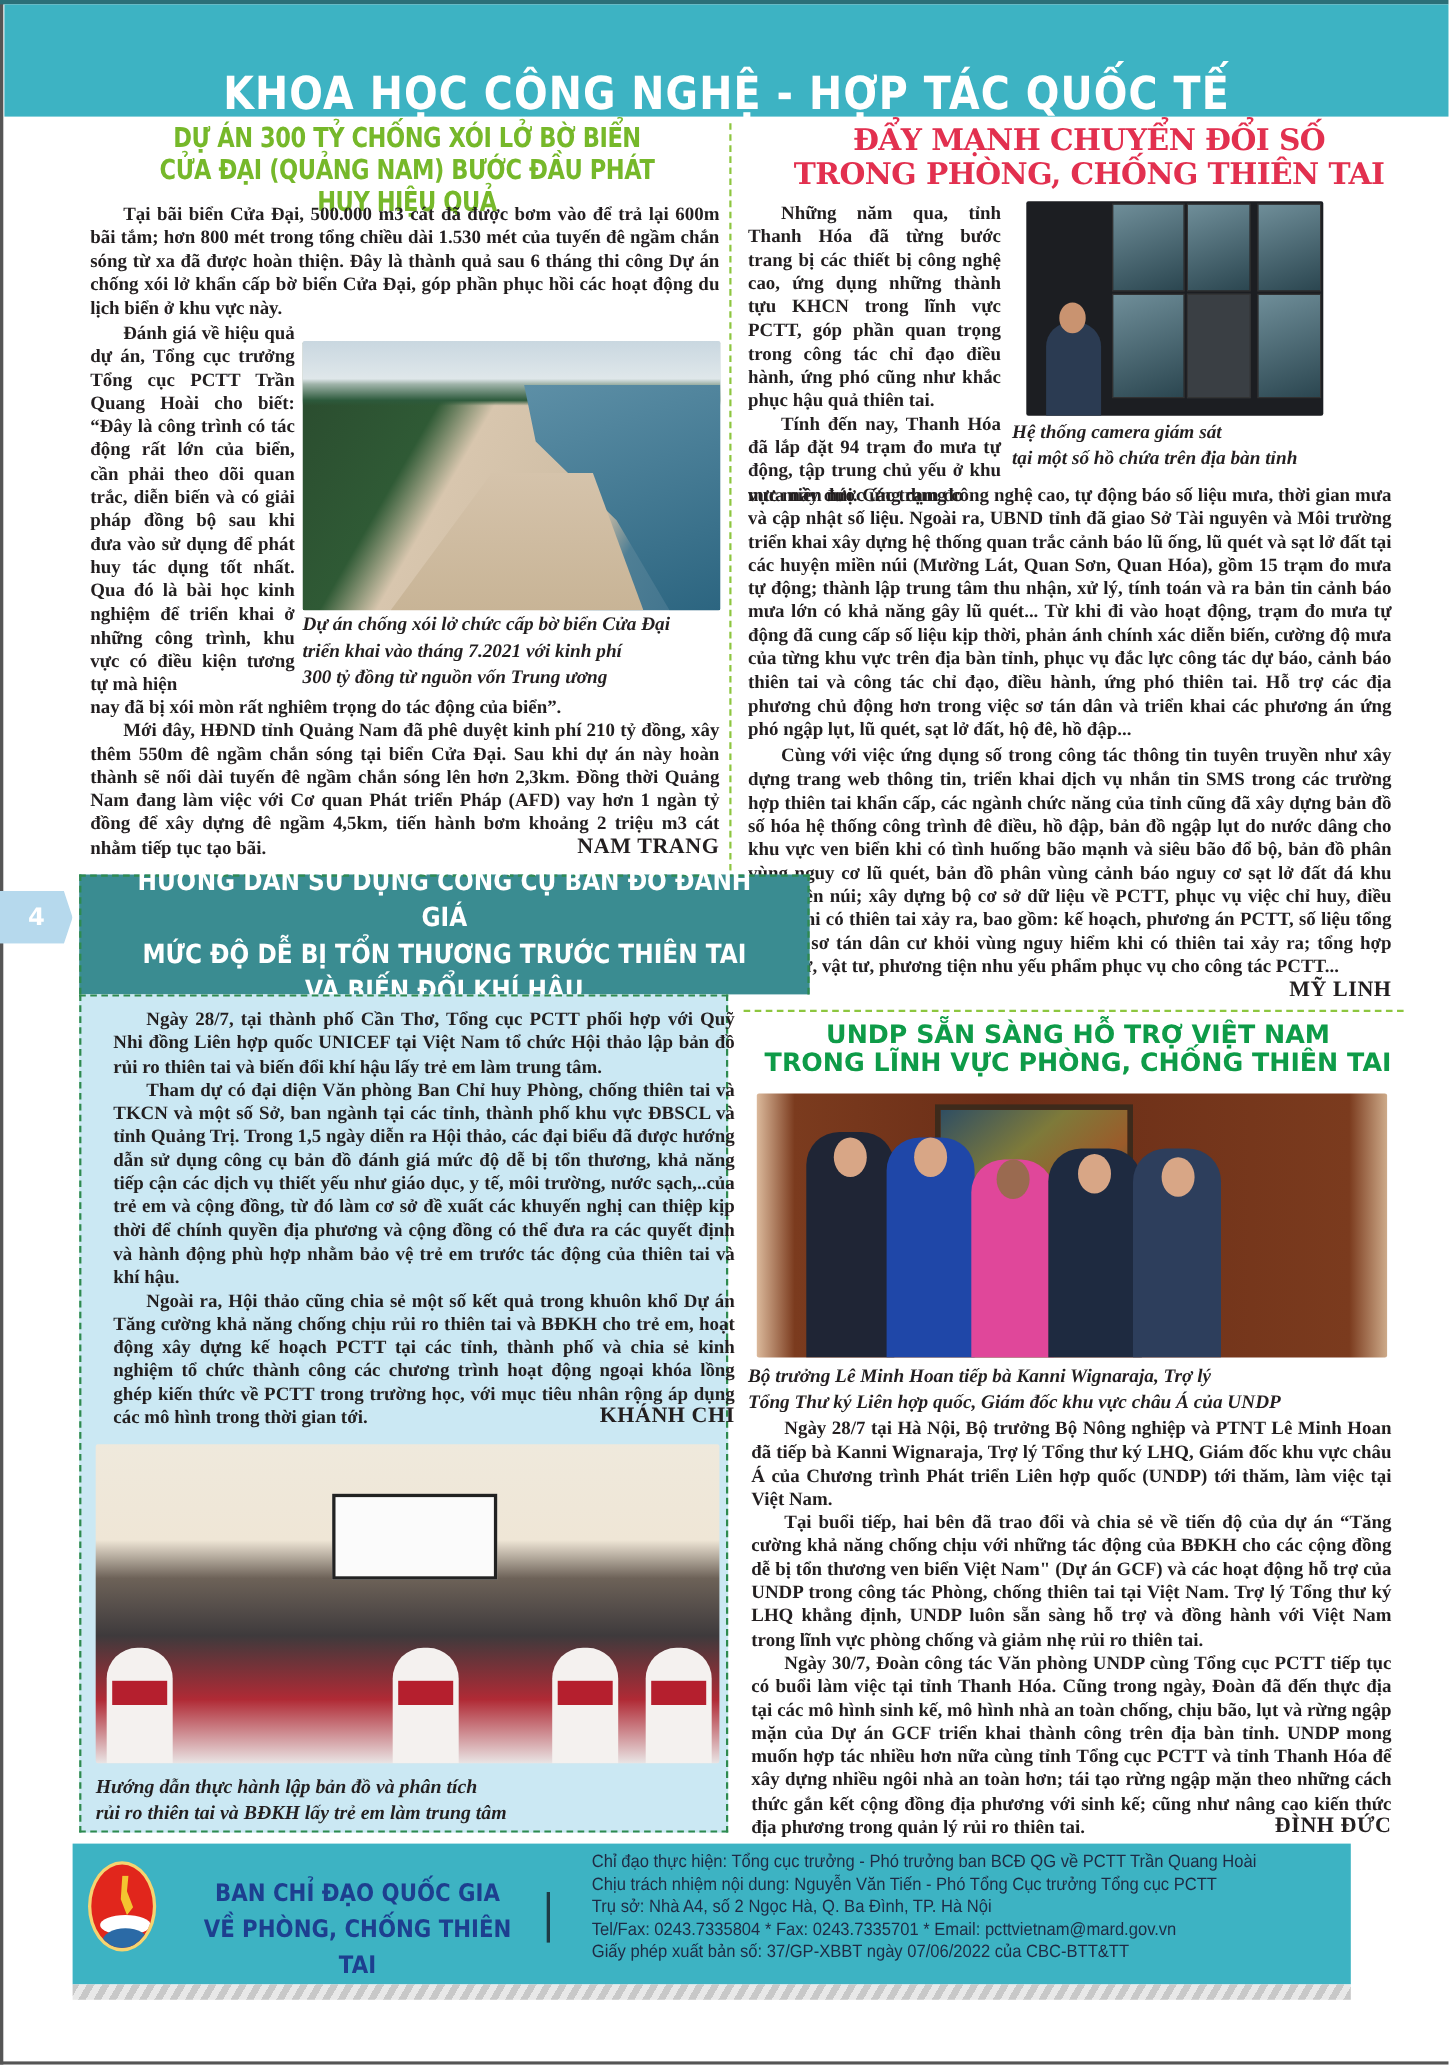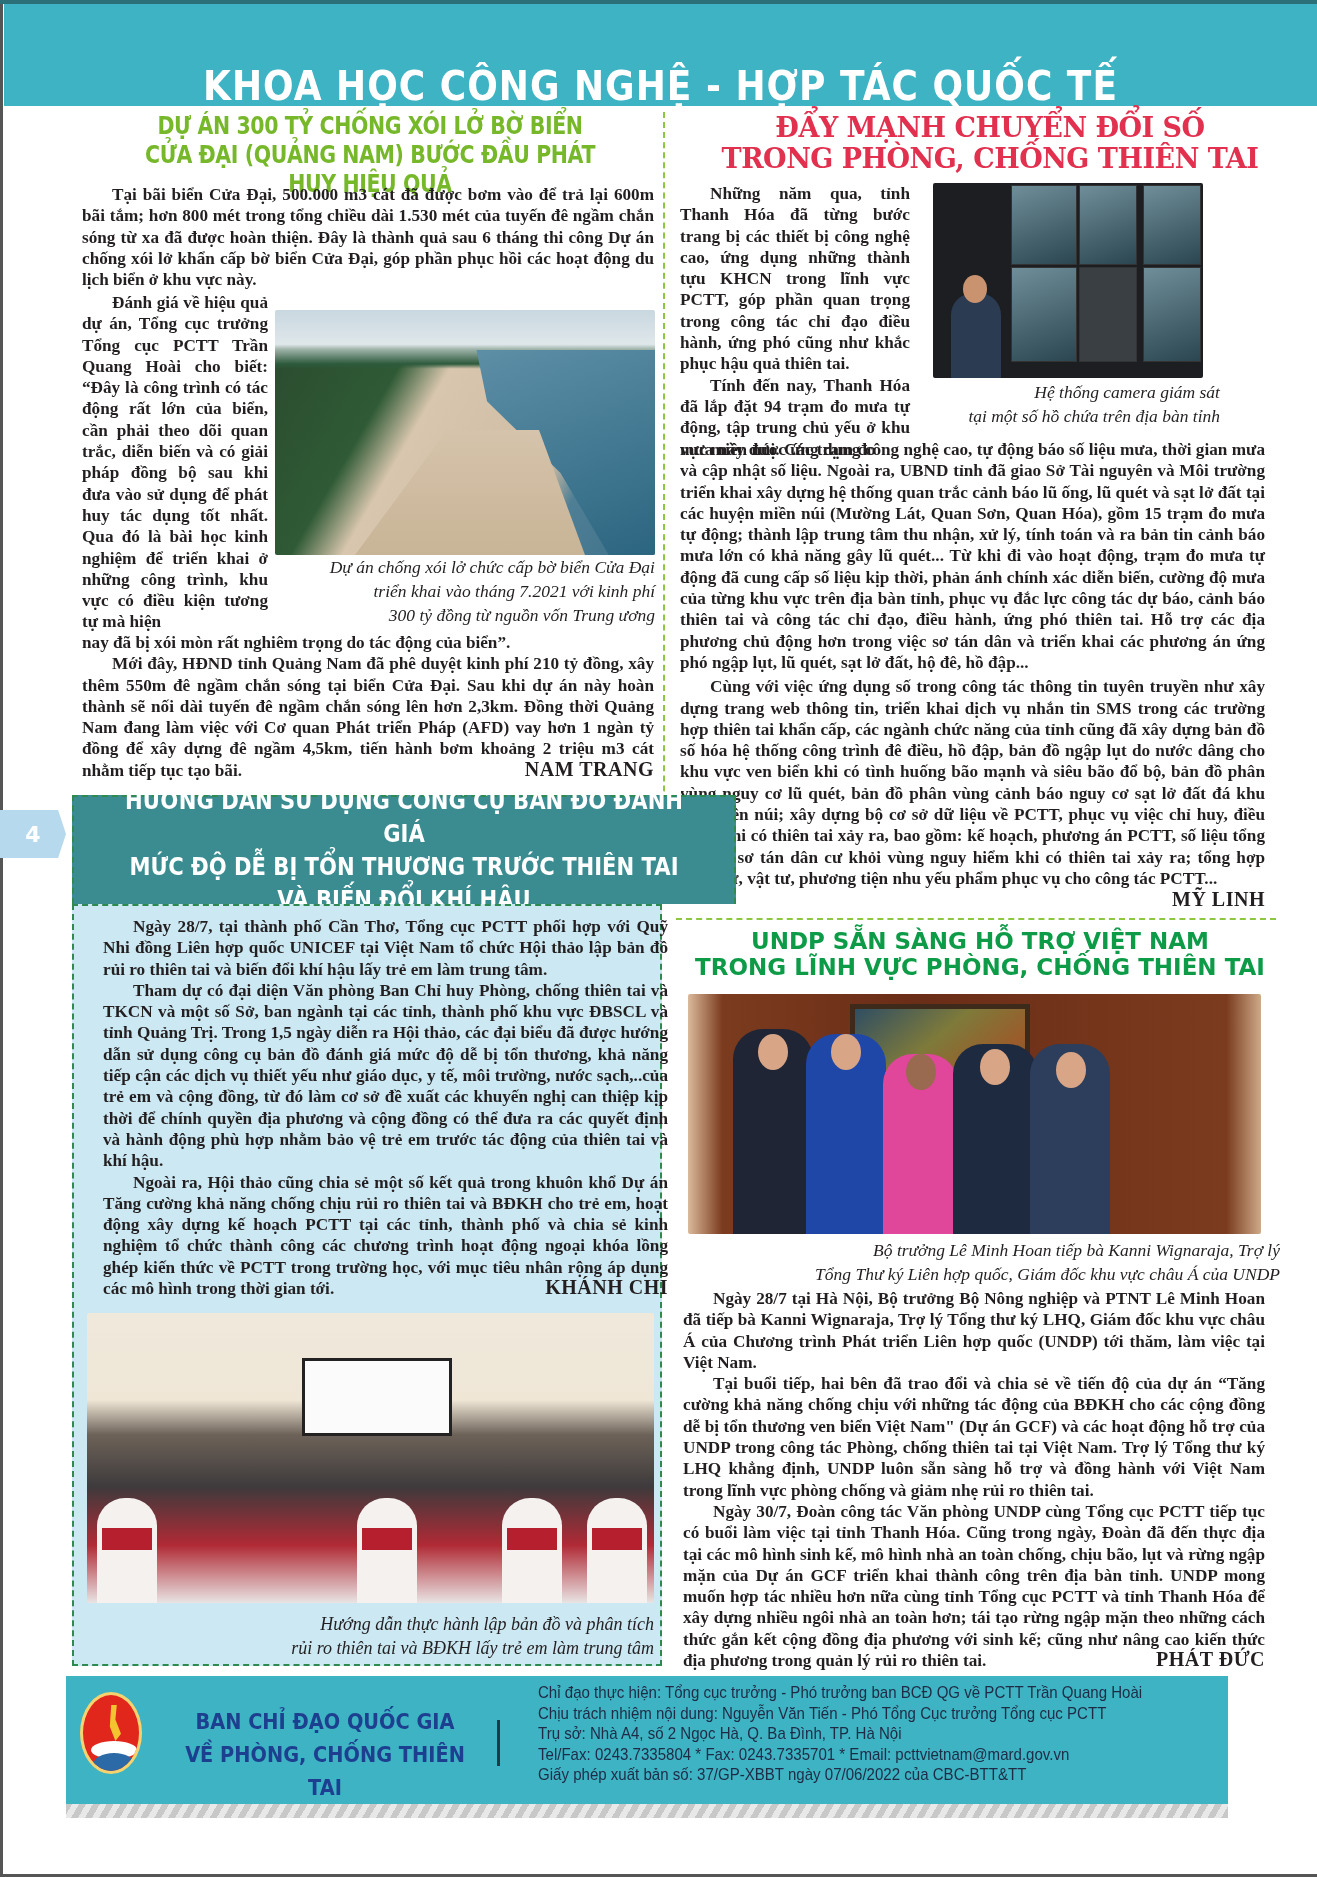--- a/index.html
+++ b/index.html
@@ -17,21 +17,21 @@
   .hl-green { left: 80px; top: 112px; width: 580px; color: #76b82a; font-size: 25px; transform: scaleX(0.82); transform-origin: center; letter-spacing: -0.5px; }
   .hl-red { left: 680px; top: 112px; width: 620px; color: #e2304f; font-family: "DejaVu Serif", serif; font-size: 27px; letter-spacing: -0.5px; }
   .hl-undp { left: 680px; top: 928px; width: 600px; color: #0e9b48; font-size: 23px; }
 
   .body-text { position: absolute; font-size: 17.2px; line-height: 21.3px; text-align: justify; }
   .body-text p { text-indent: 30px; font-weight: bold; }
   .body-text .nofirst { text-indent: 0; }
   .author { text-align: right; font-size: 20px; letter-spacing: 0.5px; text-indent: 0 !important; }
 
   .photo { position: absolute; overflow: hidden; border-radius: 2px; }
-  .caption { position: absolute; text-align: right; font-style: italic; font-weight: normal; font-size: 17.5px; line-height: 24px; color: #231f20; }
+  .caption { position: absolute; text-align: left; font-style: italic; font-weight: bold; font-size: 17.5px; line-height: 24px; color: #231f20; }
 
   
   .beach { left: 275px; top: 310px; width: 380px; height: 245px;
     background:
       linear-gradient(180deg, #c9d7e0 0%, #dfe7ea 14%, #a0b4aa 16%, #2d5a3c 22%, transparent 24%),
       linear-gradient(120deg, #2a4a2e 0%, #2f5a35 30%, #d8c6ae 40%, #cdbca3 70%, #4f7f95 78%, #3b6f8a 100%);
   }
   .beach .sea { position: absolute; right: 0; top: 40px; width: 210px; height: 205px; background: linear-gradient(160deg, #5f91a8, #2c6580); clip-path: polygon(15% 0, 100% 0, 100% 100%, 78% 100%, 55% 60%, 20% 25%); }
   .beach .sand { position: absolute; left: 80px; top: 120px; width: 230px; height: 125px; background: linear-gradient(180deg, #d5c3ab, #c8b496); clip-path: polygon(40% 0, 80% 0, 100% 100%, 0 100%); }
 
@@ -192,21 +192,21 @@
 </div>
 <div class="caption" style="left:680px; top:1238px; width:600px;">
   <div>Bộ trưởng Lê Minh Hoan tiếp bà Kanni Wignaraja, Trợ lý</div>
   <div>Tổng Thư ký Liên hợp quốc, Giám đốc khu vực châu Á của UNDP</div>
 </div>
 
 <div class="body-text" style="left:683px; top:1288px; width:582px;">
   <p>Ngày 28/7 tại Hà Nội, Bộ trưởng Bộ Nông nghiệp và PTNT Lê Minh Hoan đã tiếp bà Kanni Wignaraja, Trợ lý Tổng thư ký LHQ, Giám đốc khu vực châu Á của Chương trình Phát triển Liên hợp quốc (UNDP) tới thăm, làm việc tại Việt Nam.</p>
   <p>Tại buổi tiếp, hai bên đã trao đổi và chia sẻ về tiến độ của dự án “Tăng cường khả năng chống chịu với những tác động của BĐKH cho các cộng đồng dễ bị tổn thương ven biển Việt Nam" (Dự án GCF) và các hoạt động hỗ trợ của UNDP trong công tác Phòng, chống thiên tai tại Việt Nam. Trợ lý Tổng thư ký LHQ khẳng định, UNDP luôn sẵn sàng hỗ trợ và đồng hành với Việt Nam trong lĩnh vực phòng chống và giảm nhẹ rủi ro thiên tai.</p>
   <p>Ngày 30/7, Đoàn công tác Văn phòng UNDP cùng Tổng cục PCTT tiếp tục có buổi làm việc tại tỉnh Thanh Hóa. Cũng trong ngày, Đoàn đã đến thực địa tại các mô hình sinh kế, mô hình nhà an toàn chống, chịu bão, lụt và rừng ngập mặn của Dự án GCF triển khai thành công trên địa bàn tỉnh. UNDP mong muốn hợp tác nhiều hơn nữa cùng tỉnh Tổng cục PCTT và tỉnh Thanh Hóa để xây dựng nhiều ngôi nhà an toàn hơn; tái tạo rừng ngập mặn theo những cách thức gắn kết cộng đồng địa phương với sinh kế; cũng như nâng cao kiến thức địa phương trong quản lý rủi ro thiên tai.</p>
-  <p class="author" style="margin-top:-22px;">PHÁT ĐỨC</p>
+  <p class="author" style="margin-top:-22px;">ĐÌNH ĐỨC</p>
 </div>
 
 <footer class="footer"></footer>
 <div class="footer-stripes"></div>
 <div class="logo">
   <div class="map"></div>
   <div class="hands"></div>
   <div class="gear"></div>
 </div>
 <div class="org-name">

